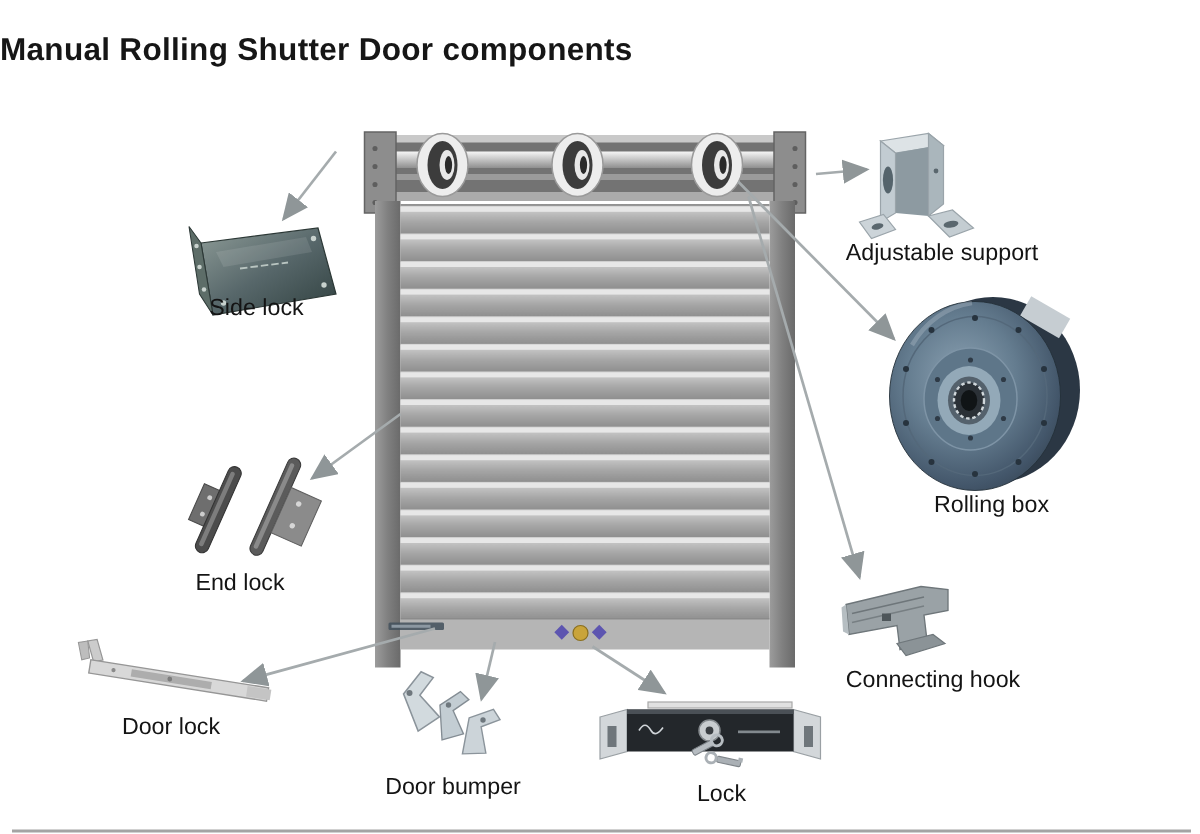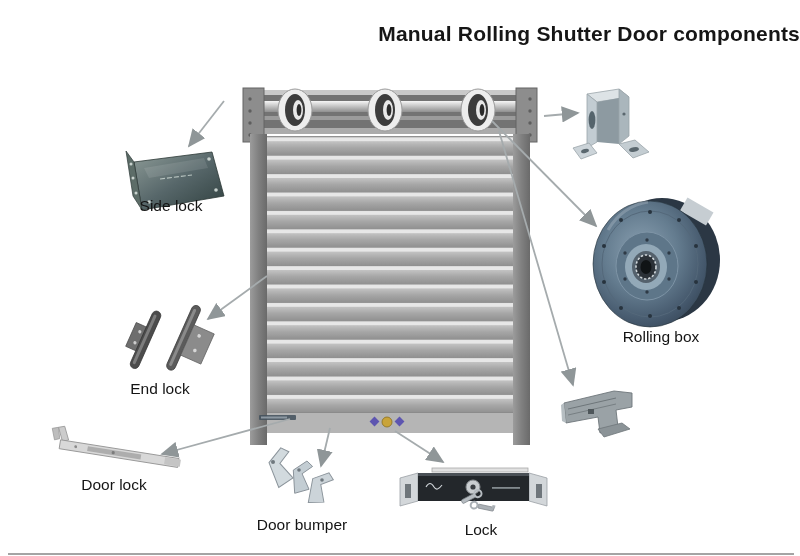--- a/index.html
+++ b/index.html
@@ -1,19 +1,19 @@
 <!DOCTYPE html>
 <html><head>
 <meta charset="utf-8">
 <style>
   html,body{margin:0;padding:0;background:#fff;}
   #stage{position:relative;width:800px;height:556px;background:#ffffff;overflow:hidden;
          font-family:"Liberation Sans",sans-serif;}
   .abs{position:absolute;}
-  #title{left:0;right:0;top:22px;text-align:right;font-size:21px;font-weight:bold;
+  #title{left:0;right:0;top:22px;text-align:left;font-size:21px;font-weight:bold;
          color:#161616;letter-spacing:.2px;}
   .part-label{font-size:15.5px;color:#141414;white-space:nowrap;transform:translateX(-50%);}
   #bottom-strip{left:8px;right:6px;bottom:1px;height:2px;background:#4a4a4a;opacity:.5;}
   svg{display:block;}
 </style>
 </head>
 <body>
 
 <div id="stage">
 
@@ -276,16 +276,18 @@
       <line x1="330" y1="428" x2="321" y2="466" marker-end="url(#ah)"></line>
       <line x1="395" y1="431" x2="443" y2="462" marker-end="url(#ah)"></line>
     </g>
   </svg>
 
   <div class="abs part-label" style="left:171px;top:197px">Side lock</div>
   <div class="abs part-label" style="left:160px;top:380px">End lock</div>
   <div class="abs part-label" style="left:114px;top:476px">Door lock</div>
   <div class="abs part-label" style="left:302px;top:516px">Door bumper</div>
   <div class="abs part-label" style="left:481px;top:521px">Lock</div>
+  <div class="abs part-label" style="left:628px;top:160px">Adjustable support</div>
   <div class="abs part-label" style="left:661px;top:328px">Rolling box</div>
+  <div class="abs part-label" style="left:622px;top:445px">Connecting hook</div>
 
   <div class="abs" id="bottom-strip"></div>
 </div>
 
 </body></html>

